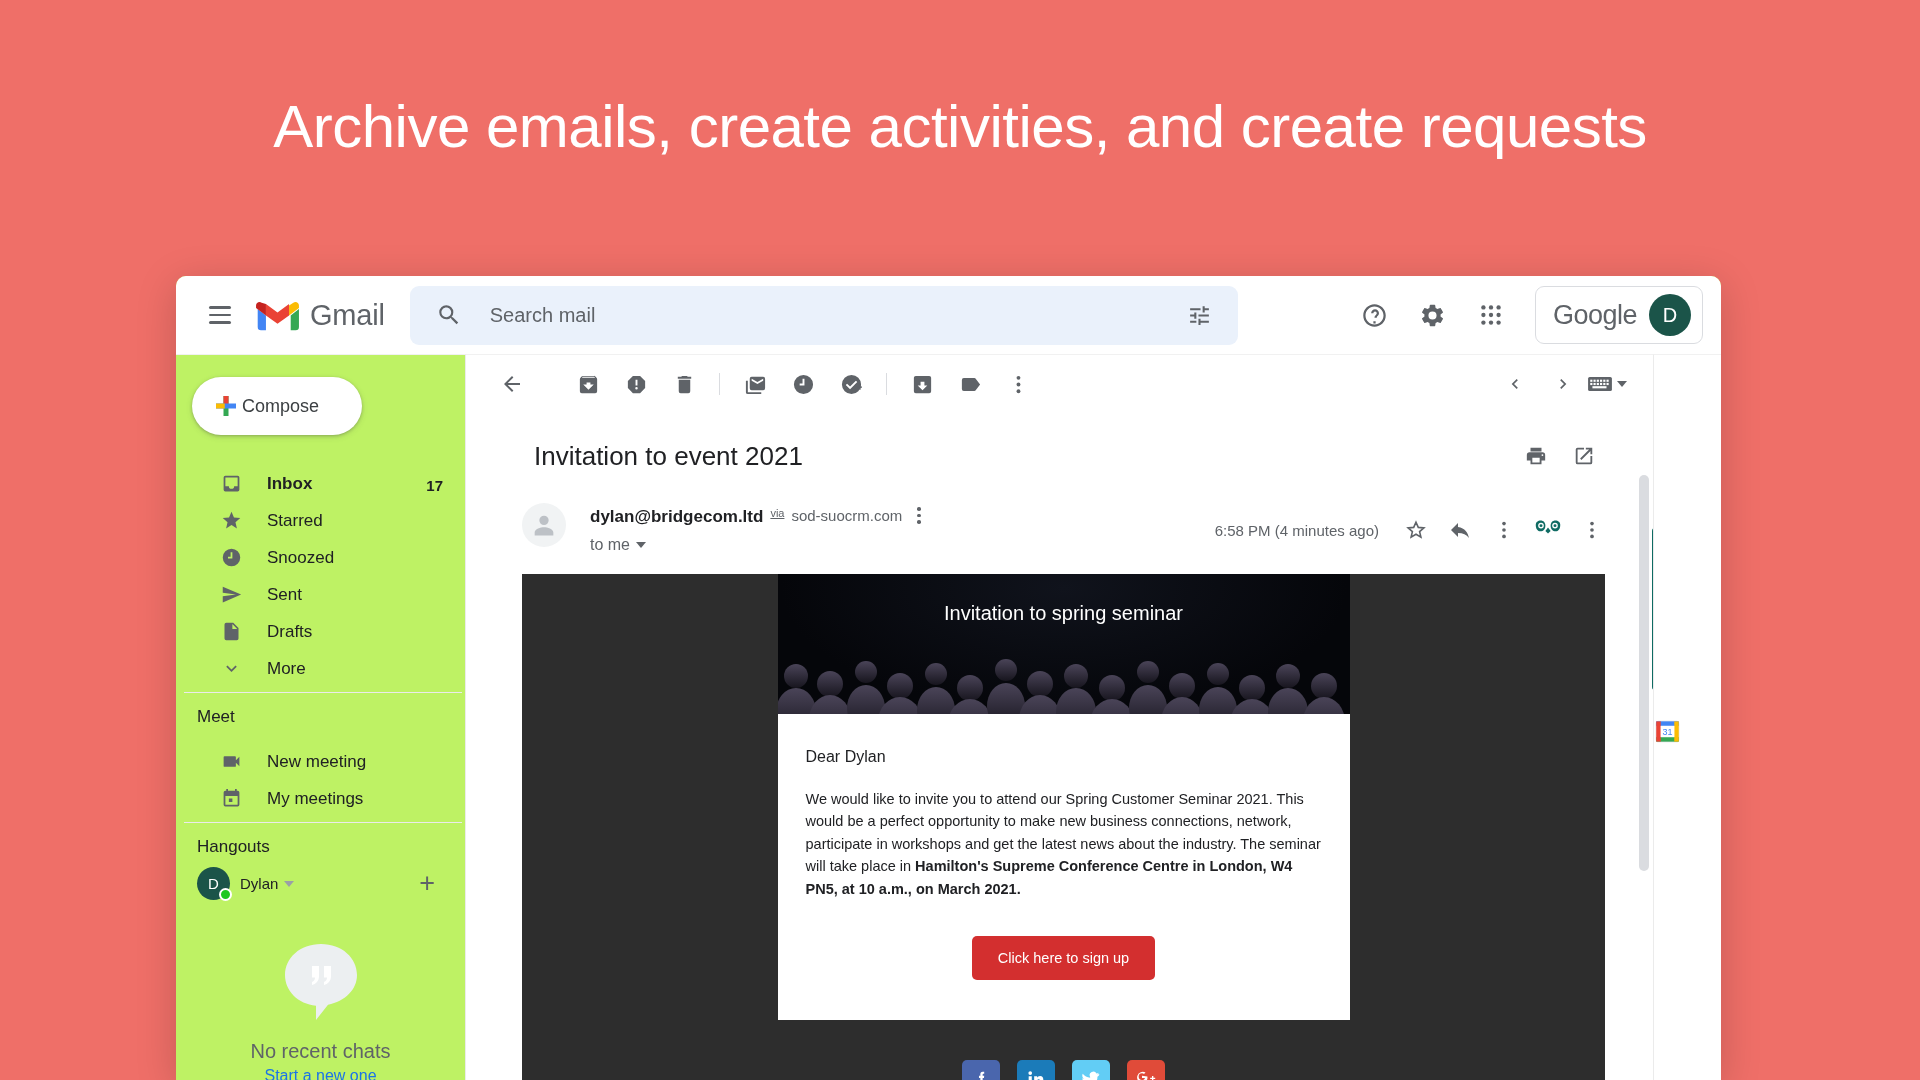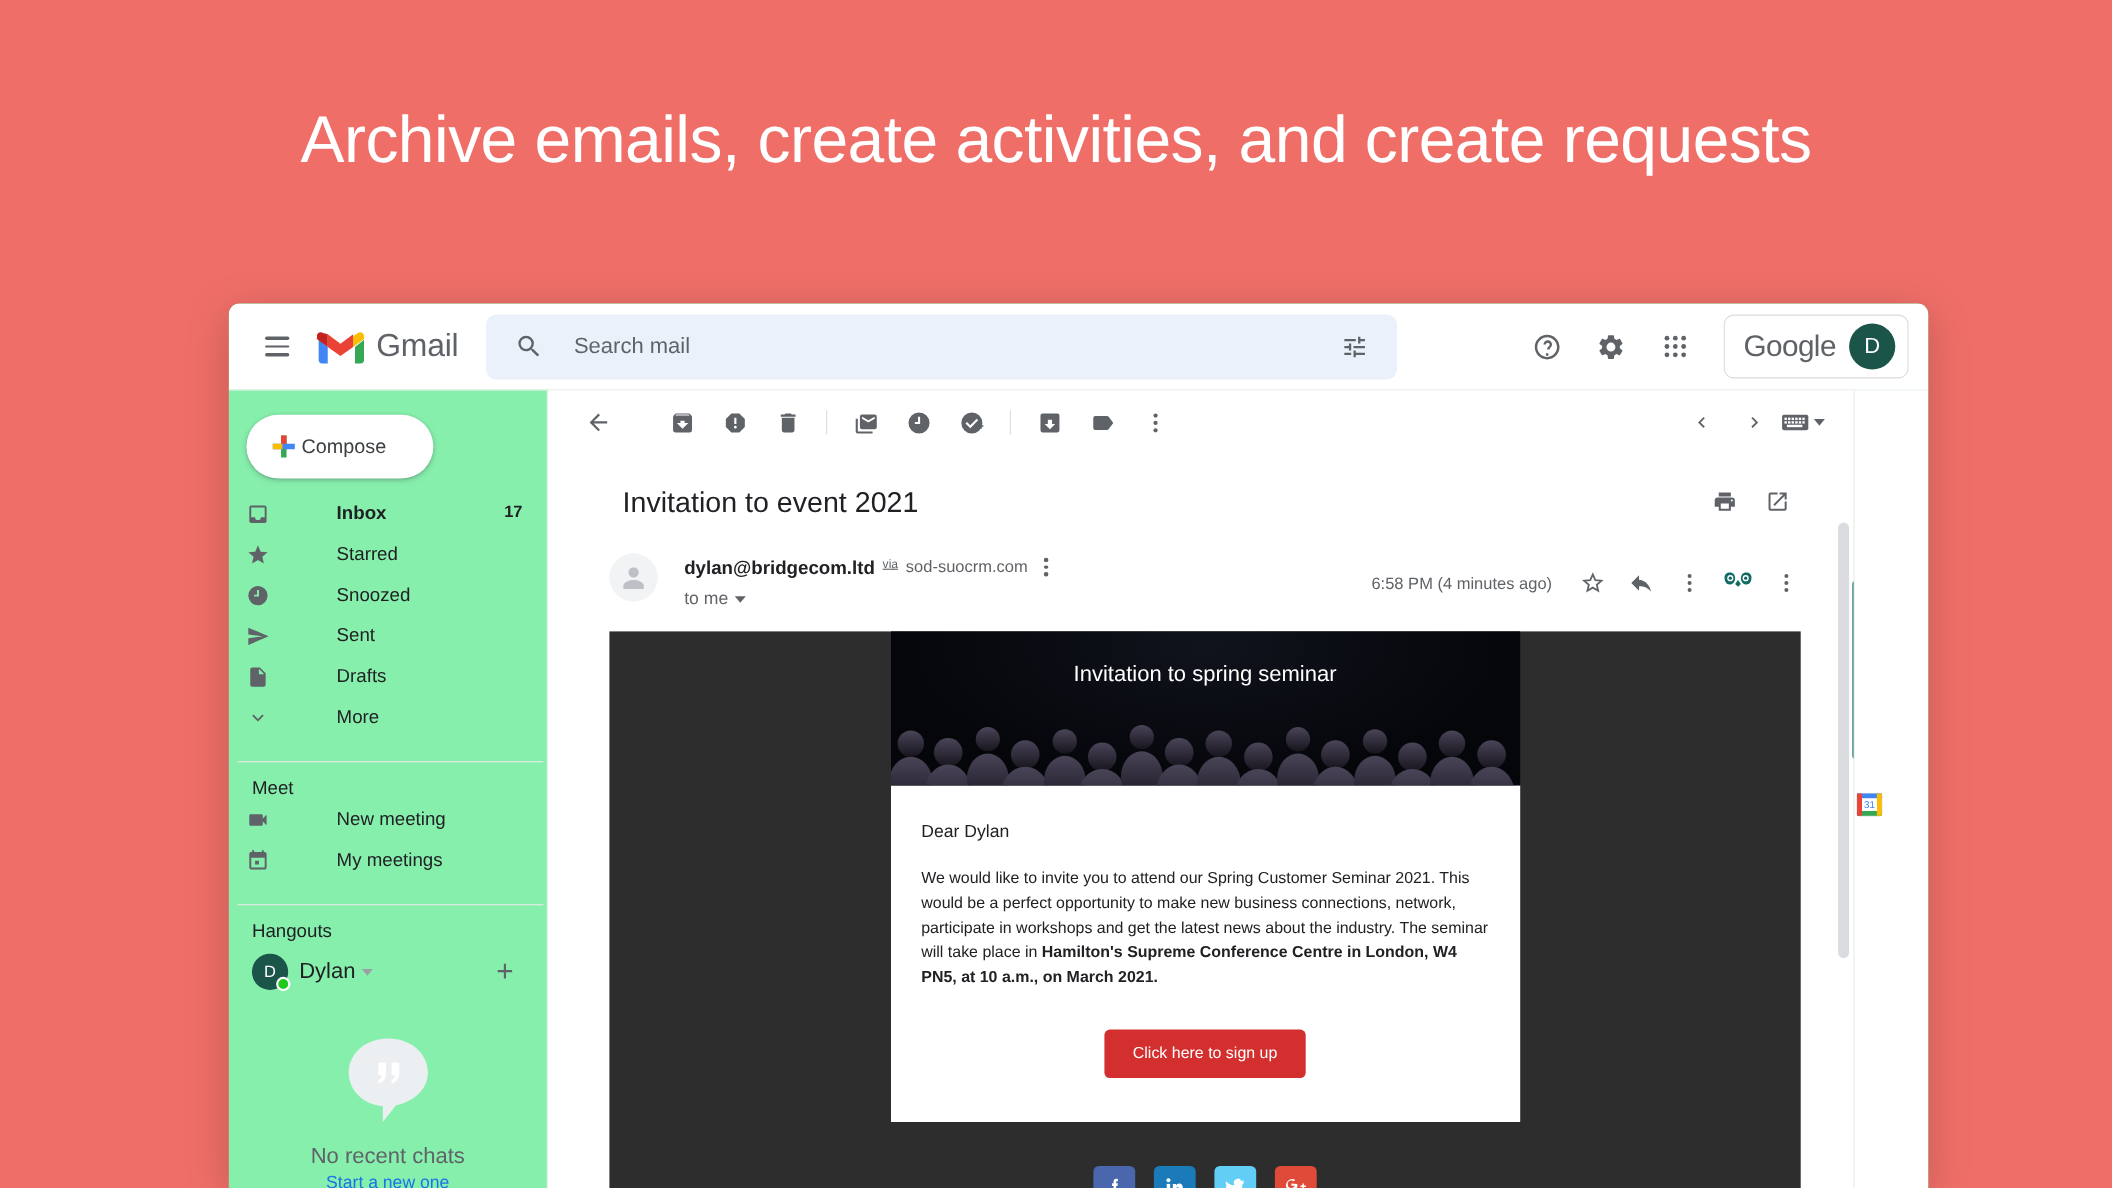--- a/index.html
+++ b/index.html
@@ -18,23 +18,23 @@
     color: #ffffff;
     font-size: 60px;
     font-weight: 400;
     letter-spacing: -0.5px;
     white-space: nowrap;
   }
 
   
   .app-window {
     position: absolute;
-    left: 208px; top: 276px;
+    left: 176px; top: 276px;
     width: 1545px; height: 804px;
-    background: #86efac;
+    background: #bef264;
     border-radius: 10px 10px 0 0;
     overflow: hidden;
     box-shadow: 0 8px 40px rgba(0,0,0,0.18);
   }
 
   
   .topbar {
     height: 78px;
     display: flex; align-items: center;
     background: #fff;
@@ -111,24 +111,24 @@
     border-radius: 29px;
     background: #fff;
     box-shadow: 0 1px 3px rgba(60,64,67,0.3), 0 2px 6px rgba(60,64,67,0.15);
     cursor: pointer;
   }
   .compose-plus { width: 30px; height: 30px; margin-left: 19px; }
   .compose-label { margin-left: 1px; font-size: 18px; color: #3c4043; }
 
   .nav-list { margin-top: 22px; }
   .nav-item {
-    display: flex; align-items: flex-start;
-    height: 37px; padding-left: 14px;
+    display: flex; align-items: flex-end;
+    height: 37px; padding-left: 43px;
     cursor: pointer; color: #202124; font-size: 17px;
-    border-radius: 0 18px 18px 0; margin-right: 12px; gap: 36px;
+    border-radius: 0 18px 18px 0; margin-right: 12px;
   }
   .nav-item .nav-ic { width: 24px; flex: 0 0 24px; display:flex; align-items:center; justify-content:center;}
   .nav-item .nav-label { margin-left: 24px; }
   .nav-item.active .nav-label { font-weight: bold; }
   .nav-count { margin-left: auto; font-size: 15px; color: #202124; font-weight: bold; padding-right: 10px;}
 
   .section-divider { height: 1px; background: #ebebeb; margin: 13px 0 0 0; width: 278px; margin-left: 8px;}
   .section-title {
     font-size: 17px; color: #202124; padding: 14px 0 8px 21px; font-weight: 400;
   }
@@ -140,21 +140,21 @@
   .hu-avatar {
     position: relative; width: 33px; height: 33px; border-radius: 50%;
     background: #1b5449; color: #fff; display: flex; align-items: center;
     justify-content: center; font-size: 15px; font-weight: 500;
   }
   .hu-dot {
     position: absolute; right: -2px; bottom: -1px;
     width: 13px; height: 13px; border-radius: 50%;
     background: #1ec81e; border: 2px solid #fff;
   }
-  .hu-name { margin-left: 10px; font-size: 20px; color: #202124; }
+  .hu-name { margin-left: 10px; font-size: 15px; color: #202124; }
   .hu-caret { margin-left: 6px; border-left: 5px solid transparent; border-right: 5px solid transparent; border-top: 6px solid #9aa0a6;}
   .hu-plus {
     margin-left: auto; margin-right: 30px; font-size: 27px; color: #5f6368;
     line-height: 1; cursor: pointer; font-weight: 300;
   }
 
   .chats-empty {
     margin-top: 42px; display: flex; flex-direction: column;
     align-items: center; gap: 4px;
   }

